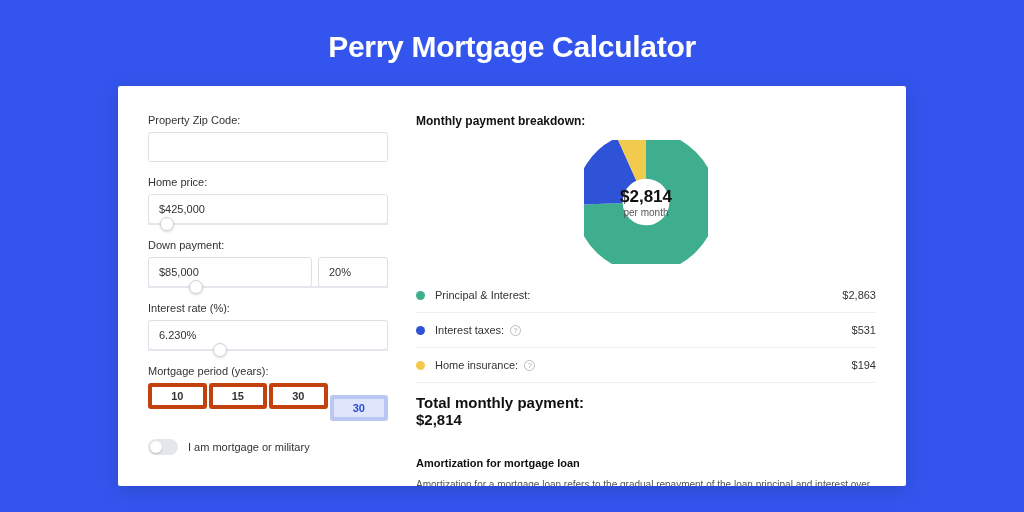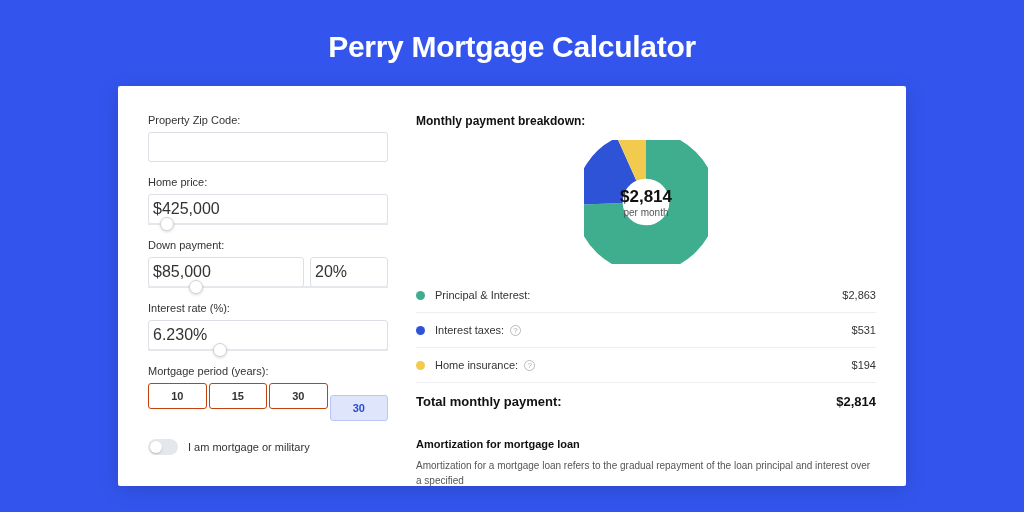--- a/index.html
+++ b/index.html
@@ -36,22 +36,22 @@
     font-size: 11px;
     color: #333;
     margin-bottom: 6px;
     display: block;
   }
   .text-input {
     width: 100%;
     height: 30px;
     border: 1px solid #dcdfe6;
     border-radius: 3px;
-    padding: 0 4px;
-    font-size: 16px;
+    padding: 0 10px;
+    font-size: 11px;
     color: #333;
     background: #fff;
   }
   .field { margin-bottom: 14px; }
   .slider-track {
     position: relative;
     height: 2px;
     background: #e4e7ec;
     margin-top: -1px;
   }
@@ -61,26 +61,26 @@
     width: 14px;
     height: 14px;
     background: #fff;
     border: 1px solid #d0d3d9;
     border-radius: 50%;
     box-shadow: 0 1px 3px rgba(0,0,0,0.15);
     transform: translateX(-50%);
   }
   .down-row { display: flex; gap: 6px; }
   .down-row .text-input:first-child { flex: 1; }
-  .pct-input { width: 78px; }
+  .pct-input { width: 70px; }
   .seg-group { display: flex; gap: 2px; }
   .seg-btn {
     flex: 1;
     height: 26px;
-    border: 1px solid #c2410c;
+    border: 4px solid #c2410c;
     background: #fff;
     font-size: 11px;
     color: #333;
     cursor: pointer;
     border-radius: 3px;
     font-weight: 600;
   }
   .seg-btn.selected {
     background: #dfe6fb;
     border-color: #bac7f2;
@@ -168,22 +168,23 @@
     border-radius: 50%;
     display: inline-flex;
     align-items: center;
     justify-content: center;
     font-size: 8px;
     color: #aaa;
   }
   .total-row {
     display: flex;
     padding: 11px 0;
-    font-size: 13px;
+    font-size: 15px;
     color: #111;
+    flex-direction: column;
   }
   .total-row .legend-label { font-weight: 700; }
   .total-row .legend-value { font-weight: 700; }
 
   .amort-title {
     font-size: 11px;
     font-weight: 700;
     color: #111;
     margin-top: 18px;
     margin-bottom: 8px;

